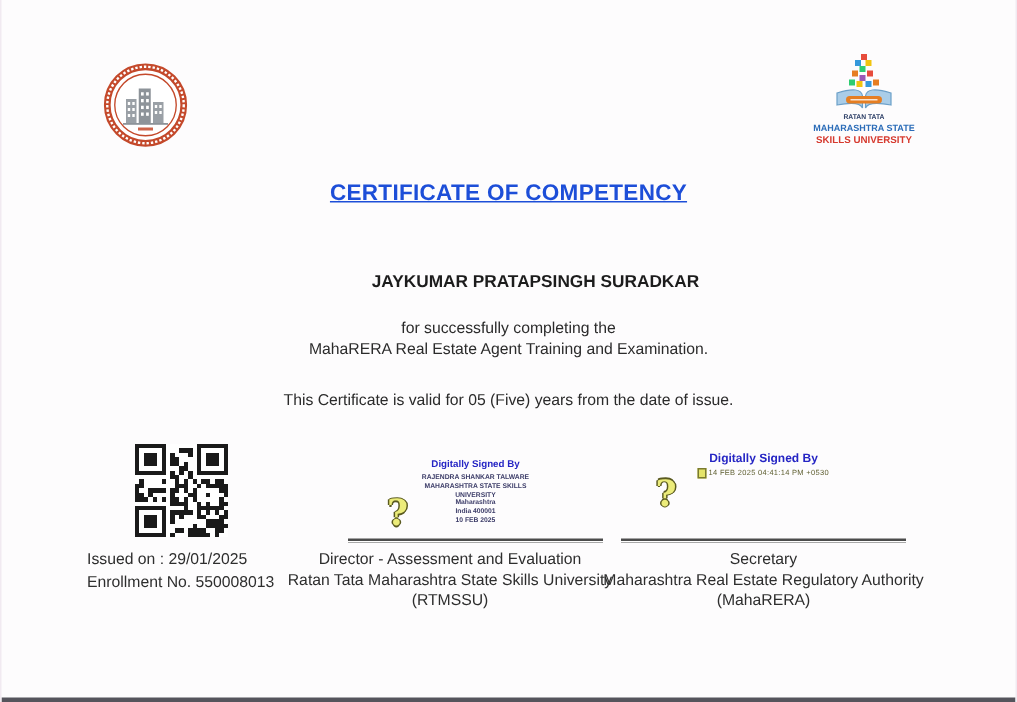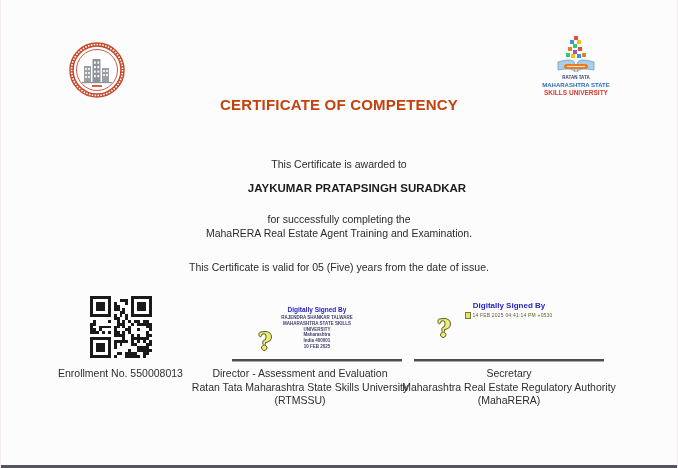--- a/index.html
+++ b/index.html
@@ -3,21 +3,21 @@
 <meta charset="utf-8">
 <style>
   html,body{margin:0;padding:0;background:#ffffff;}
   .page{
     position:relative;width:678px;height:468px;background:#fdfcfd;
     font-family:"Liberation Sans",sans-serif;color:#222;overflow:hidden;
     border-left:1px solid #f1eaf1;border-right:1px solid #f1eaf1;box-sizing:border-box;
   }
   .abs{position:absolute;}
   .ctr{left:0;width:100%;text-align:center;}
-  .title{top:96px;font-size:15px;font-weight:700;color:#c2410c;letter-spacing:.2px;}
+  .title{top:120px;font-size:15px;font-weight:700;color:#1d4ed8;letter-spacing:.2px;text-decoration:underline;}
   .awarded{top:158px;font-size:10.5px;color:#2b2b2b;}
   .recipient{top:182px;font-size:11.5px;font-weight:700;color:#1c1c1c;margin-left:18px;}
   .completing{top:212px;font-size:10.5px;line-height:14px;color:#2b2b2b;}
   .validity{top:261px;font-size:10.5px;color:#2b2b2b;}
 
   .qr{left:89px;top:296px;width:62px;height:62px;}
   .issue-block{left:57px;top:366px;font-size:10.5px;line-height:15px;color:#2e2e2e;text-align:left;}
 
   .sig-mid{left:231px;top:306px;width:170px;text-align:center;}
   .sig-right{left:413px;top:301px;width:190px;text-align:center;}
@@ -110,21 +110,20 @@
     <g>
       <rect x="30" y="30" width="24" height="5" rx="2.5" fill="#e67e22"></rect>
       <rect x="33" y="32" width="18" height="1" fill="#ffffff" opacity="0.8"></rect>
     </g>
     <text x="42" y="45" text-anchor="middle" font-size="4.5" font-weight="bold" fill="#2c3e66" font-family="Liberation Sans, sans-serif">RATAN TATA</text>
     <text x="42" y="53" text-anchor="middle" font-size="6" font-weight="bold" fill="#2b6cb8" font-family="Liberation Sans, sans-serif">MAHARASHTRA STATE</text>
     <text x="42" y="61" text-anchor="middle" font-size="6.5" font-weight="bold" fill="#d63a2f" font-family="Liberation Sans, sans-serif">SKILLS UNIVERSITY</text>
   </svg>
 
   <div class="abs ctr title">CERTIFICATE OF COMPETENCY</div>
-  <div class="abs ctr awarded">This Certificate is awarded to</div>
   <div class="abs ctr recipient">JAYKUMAR PRATAPSINGH SURADKAR</div>
   <div class="abs ctr completing">
     <span>for successfully completing the</span><br>
     <span>MahaRERA Real Estate Agent Training and Examination.</span>
   </div>
   <div class="abs ctr validity">This Certificate is valid for 05 (Five) years from the date of issue.</div>
 
   <svg class="abs qr" id="qr-svg" viewBox="0 0 21 21" shape-rendering="crispEdges">
       <rect width="21" height="21" fill="#fff"></rect>
       <rect x="0" y="0" width="1" height="1" fill="#1a1a1a"></rect>
@@ -344,20 +343,21 @@
       <rect x="19" y="19" width="1" height="1" fill="#1a1a1a"></rect>
       <rect x="8" y="20" width="1" height="1" fill="#1a1a1a"></rect>
       <rect x="12" y="20" width="1" height="1" fill="#1a1a1a"></rect>
       <rect x="13" y="20" width="1" height="1" fill="#1a1a1a"></rect>
       <rect x="14" y="20" width="1" height="1" fill="#1a1a1a"></rect>
       <rect x="15" y="20" width="1" height="1" fill="#1a1a1a"></rect>
       <rect x="16" y="20" width="1" height="1" fill="#1a1a1a"></rect>
       <rect x="18" y="20" width="1" height="1" fill="#1a1a1a"></rect>
     </svg>
   <div class="abs issue-block">
+    <div>Issued on : 29/01/2025</div>
     <div>Enrollment No. 550008013</div>
   </div>
 
   <div class="abs sig-mid">
     <div class="dsb">Digitally Signed By</div>
     <div class="cert-lines">
       <span>RAJENDRA SHANKAR TALWARE</span>
       <span>MAHARASHTRA STATE SKILLS</span>
       <span>UNIVERSITY</span>
       <span>Maharashtra</span>

